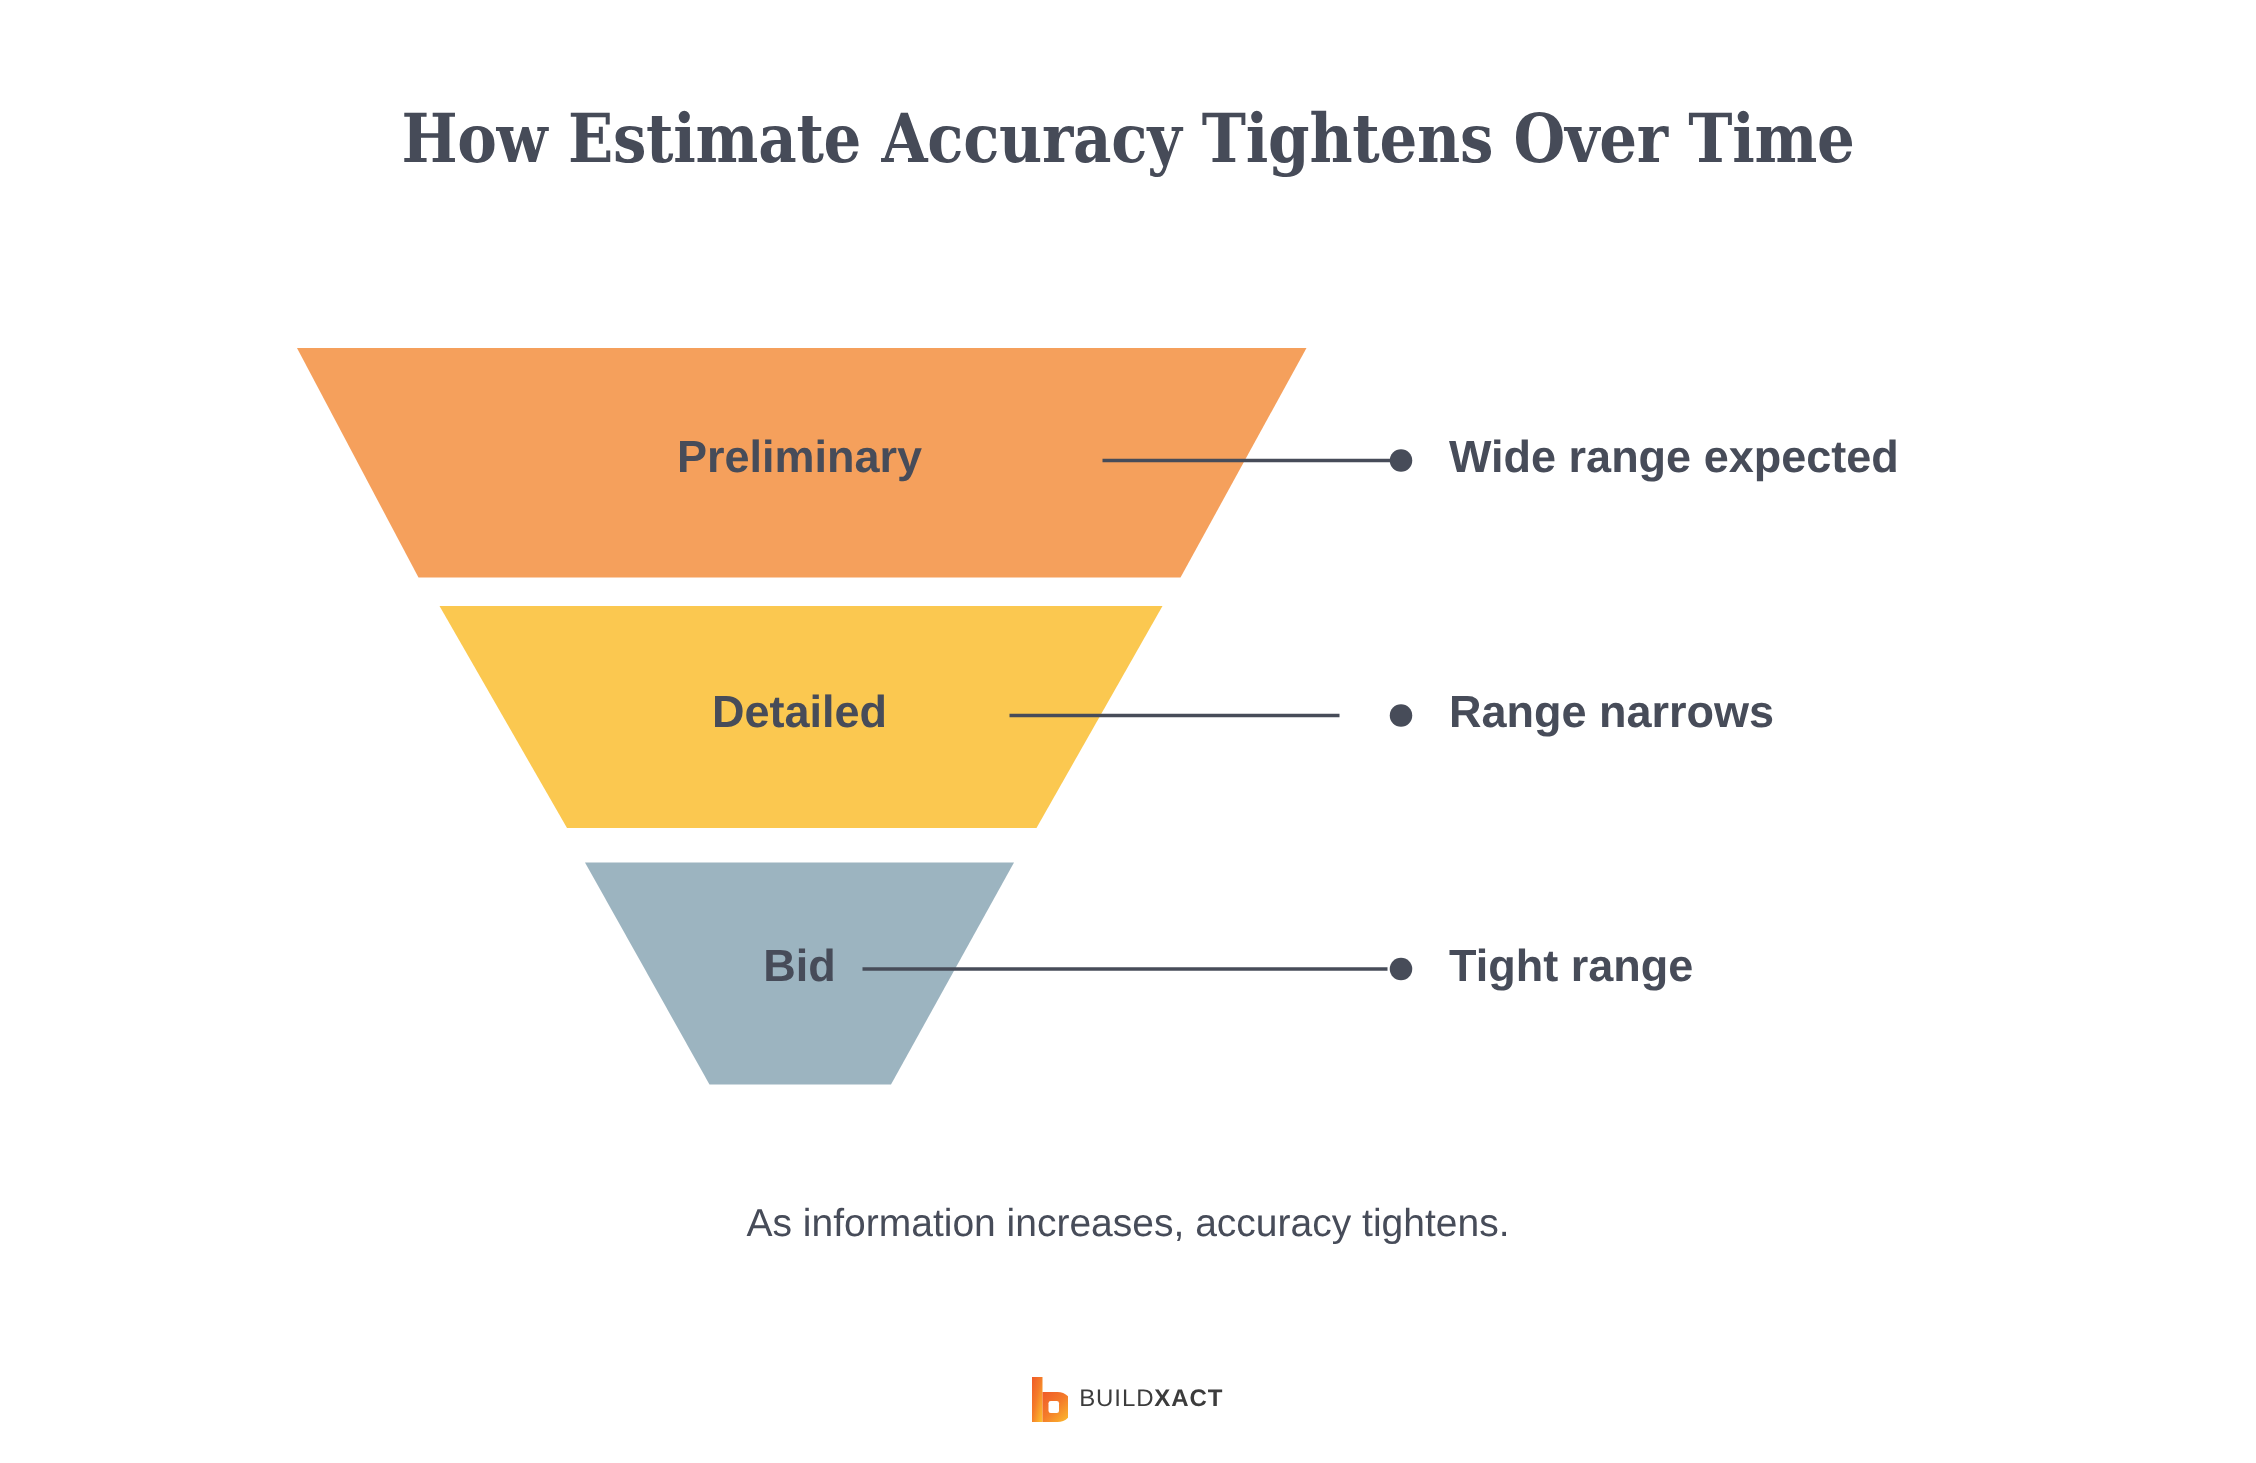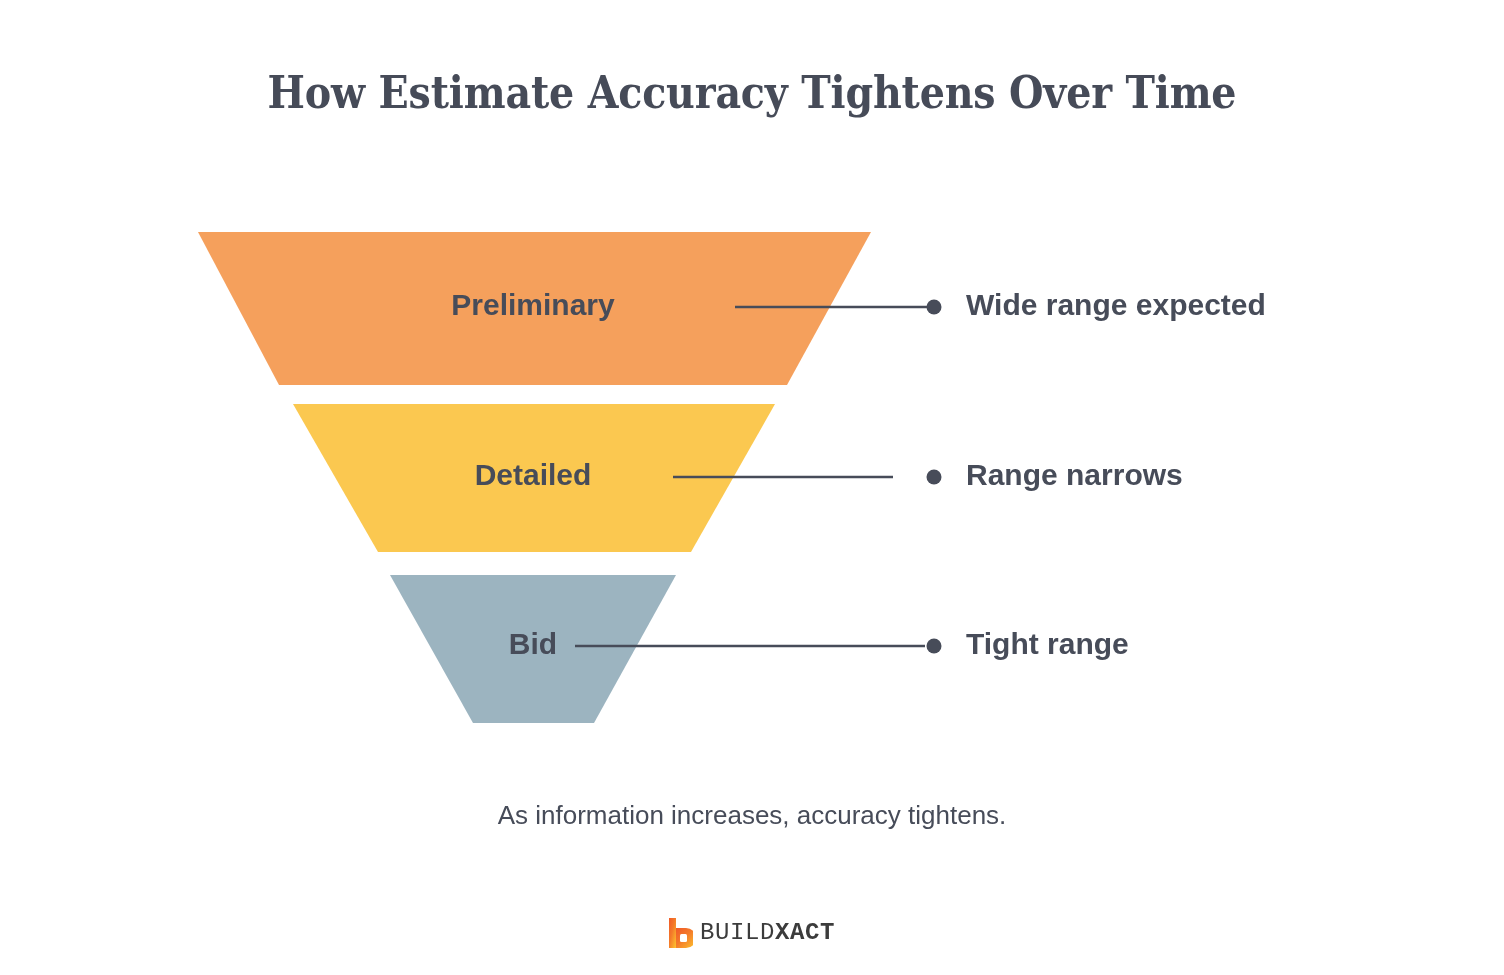--- a/index.html
+++ b/index.html
@@ -99,22 +99,22 @@
     align-items: center;
     justify-content: center;
     gap: 7px;
   }
   #logo-mark {
     display: block;
     width: 24px;
     height: 30px;
   }
   #logo-wordmark {
-    font-family: Liberation Mono, monospace;
-    font-size: 24px;
+    font-family: Liberation Sans, sans-serif;
+    font-size: 16px;
     letter-spacing: 0.6px;
     color: #3c3c3c;
     line-height: 1;
     white-space: nowrap;
     text-align: right;
   }
   #logo-word-build { font-weight: 400; }
   #logo-word-xact  { font-weight: 700; }
 </style>
 </head>

